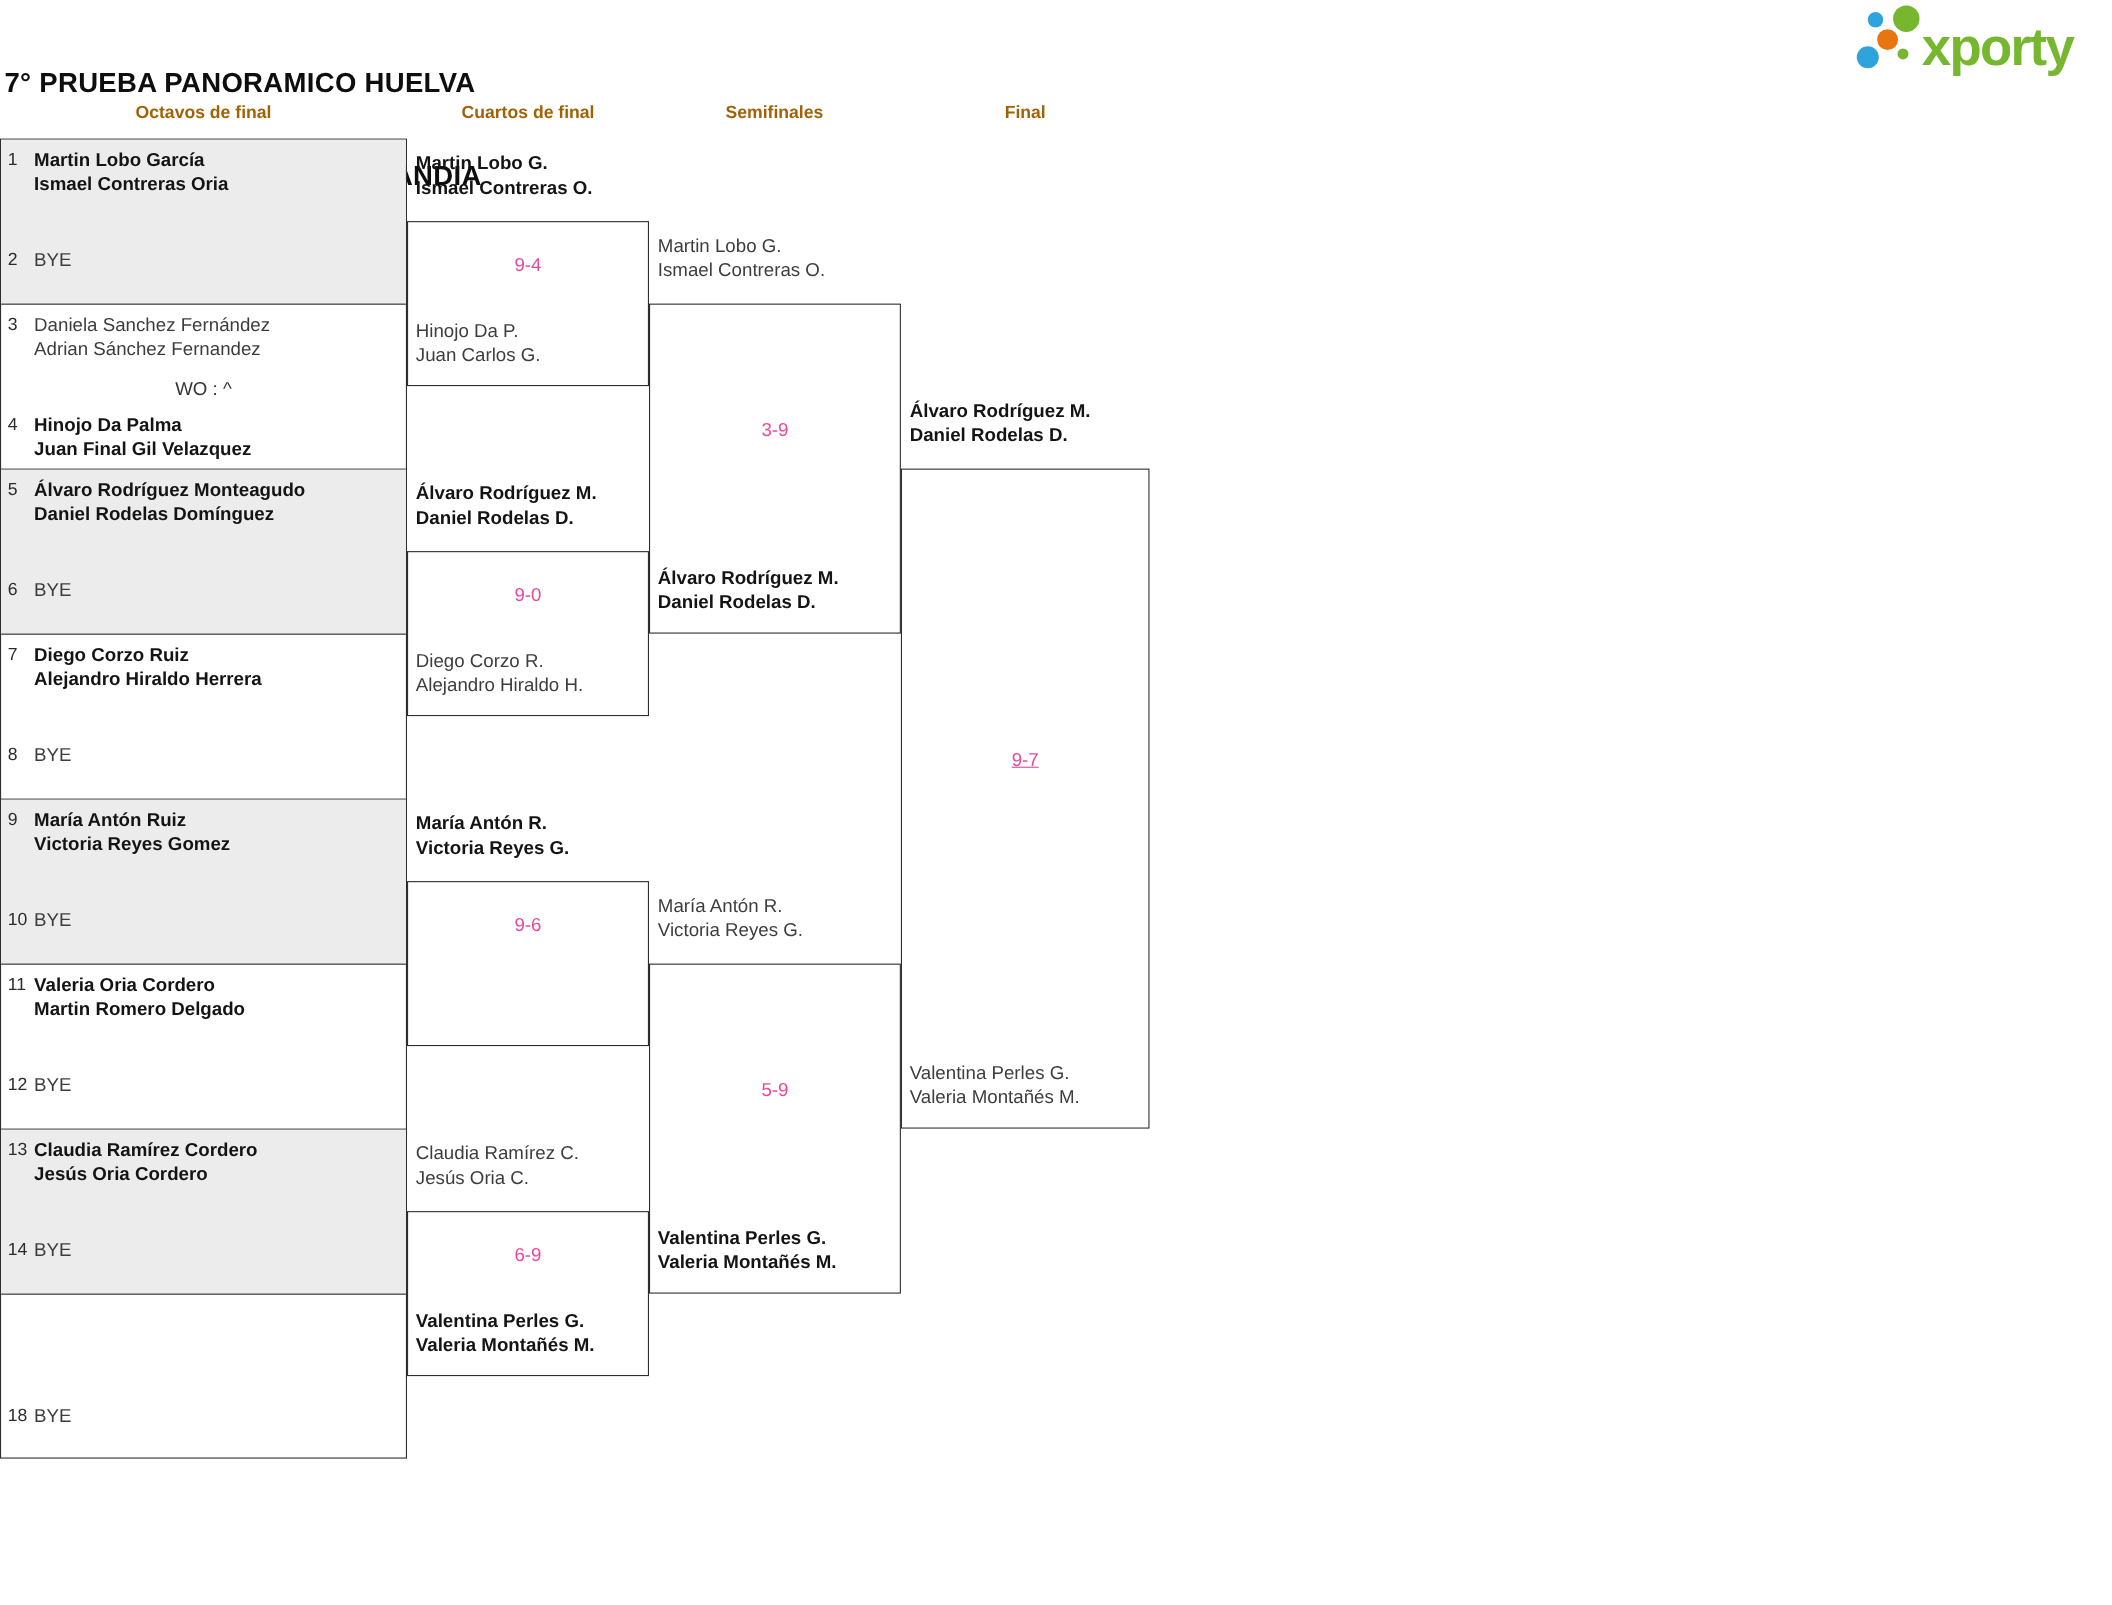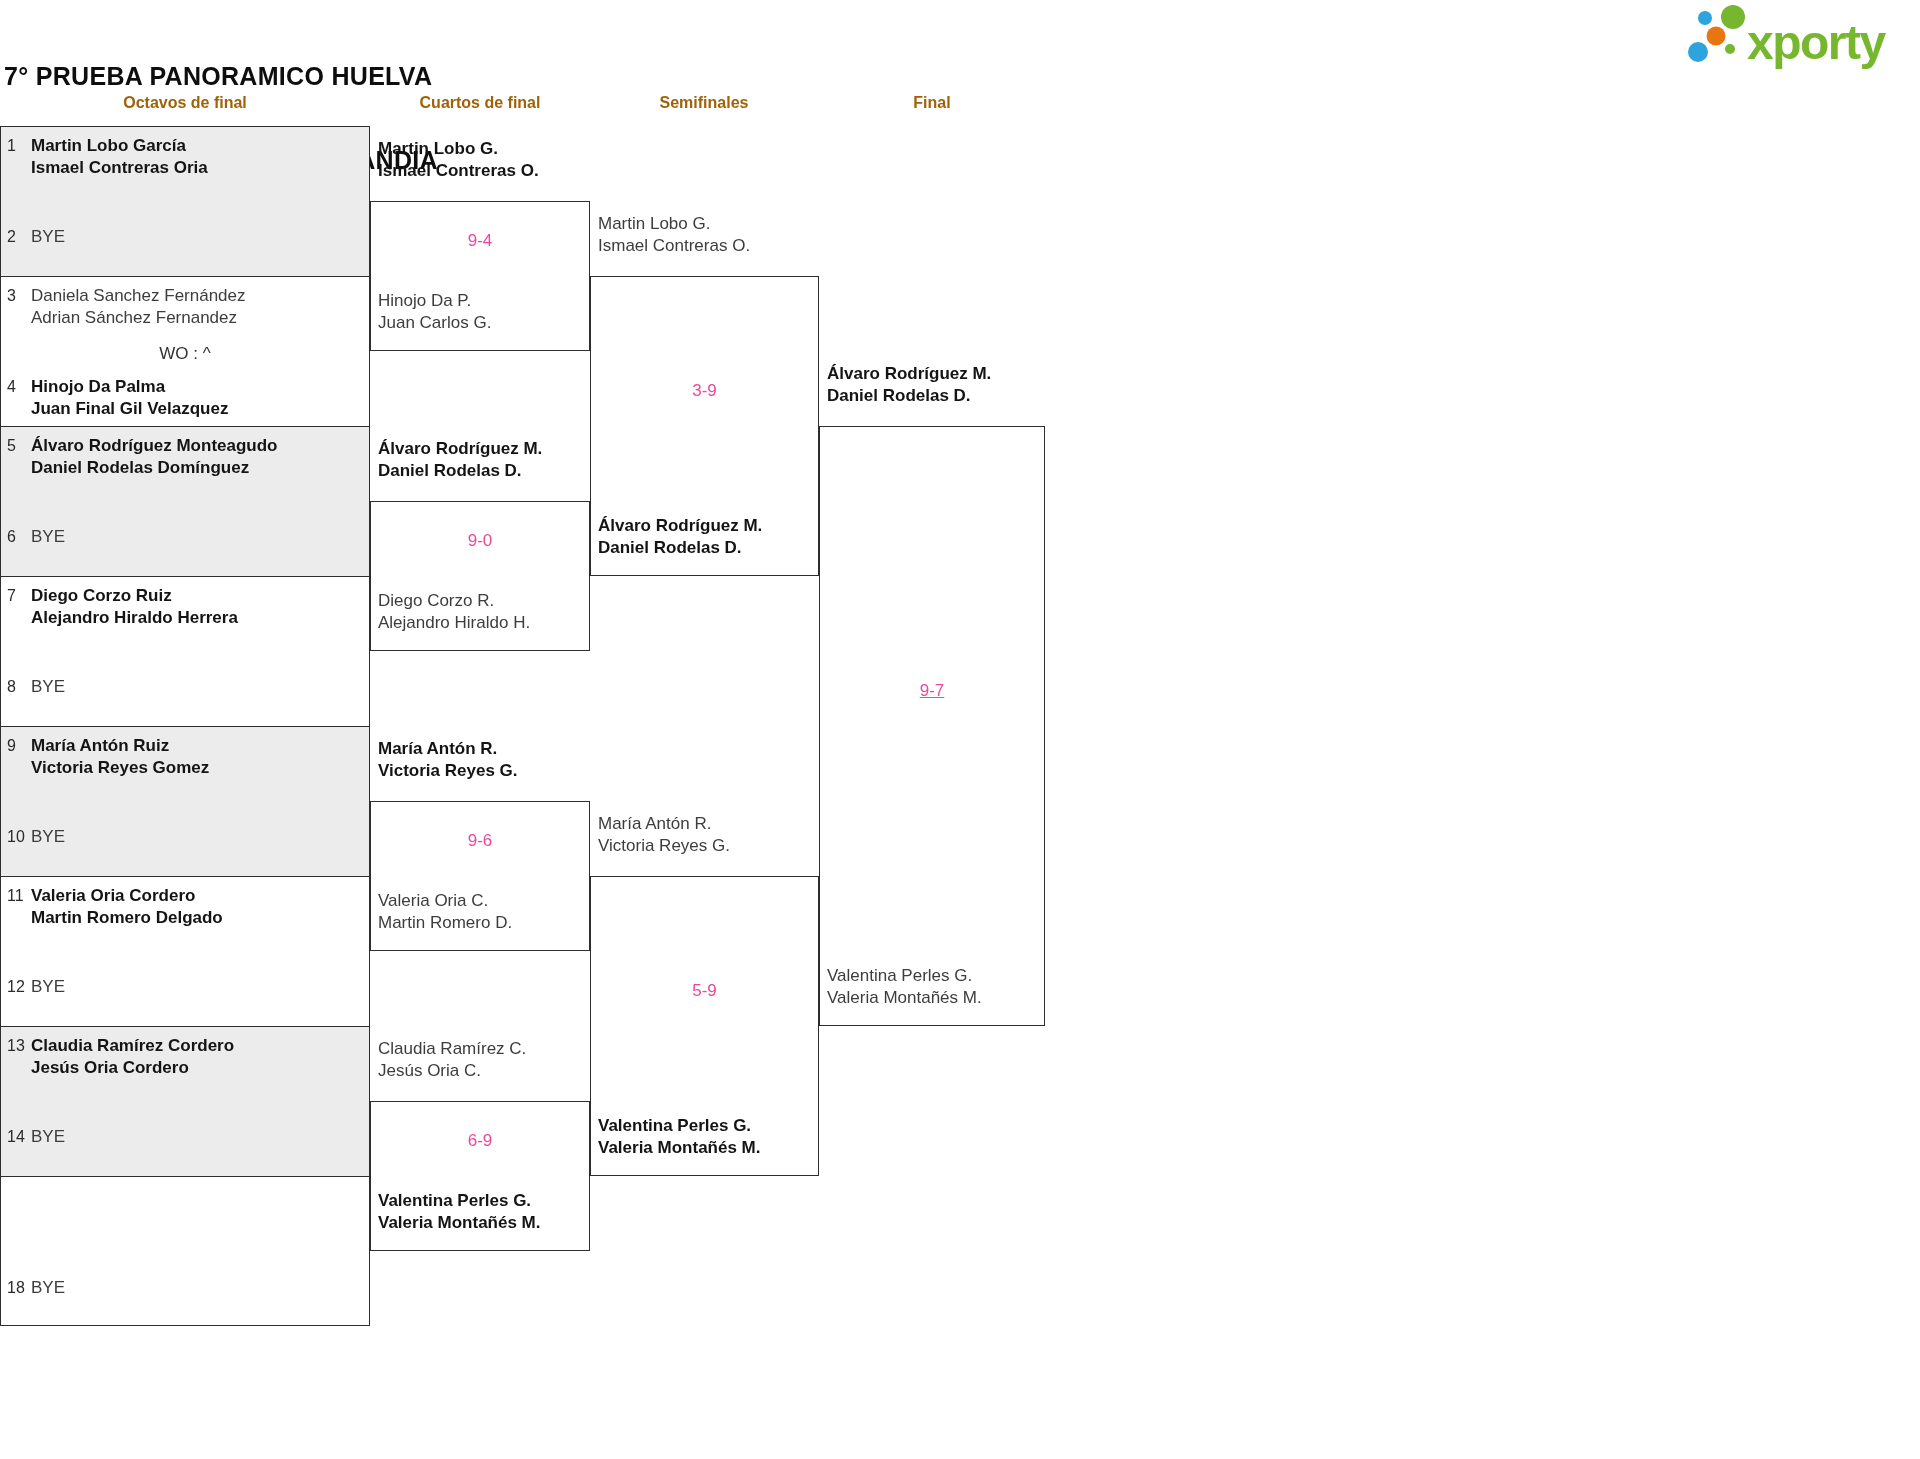--- a/index.html
+++ b/index.html
@@ -231,24 +231,20 @@
     <div class="nm">Alejandro Hiraldo H.</div>
   </div>
 </div>
 
 <div class="box qf abs" style="left:370px;top:801px;width:220px;height:150px">
   <div class="label above">
     <div class="nm b">María Antón R.</div>
     <div class="nm b">Victoria Reyes G.</div>
   </div>
   <div class="score">9-6</div>
-  <div class="label inside">
-    <div class="nm">Valeria Oria C.</div>
-    <div class="nm">Martin Romero D.</div>
-  </div>
 </div>
 
 <div class="box qf abs" style="left:370px;top:1101px;width:220px;height:150px">
   <div class="label above">
     <div class="nm">Claudia Ramírez C.</div>
     <div class="nm">Jesús Oria C.</div>
   </div>
   <div class="score">6-9</div>
   <div class="label inside">
     <div class="nm b">Valentina Perles G.</div>

